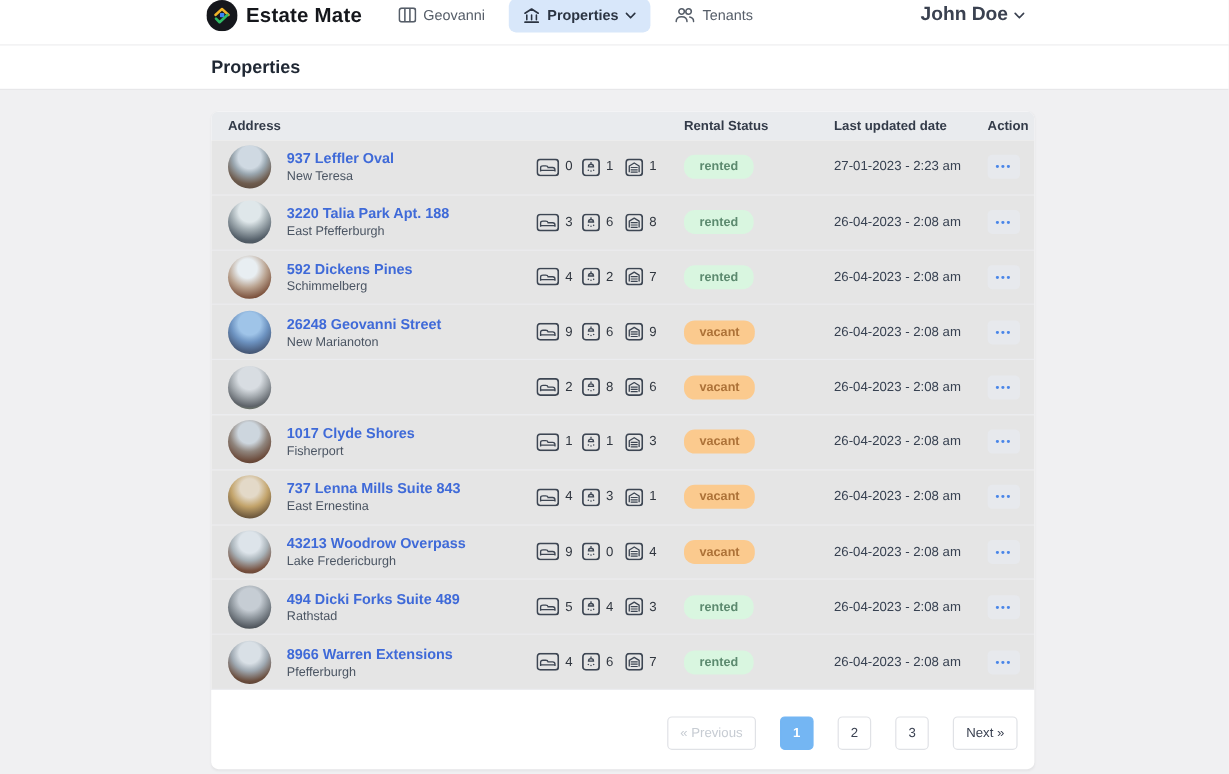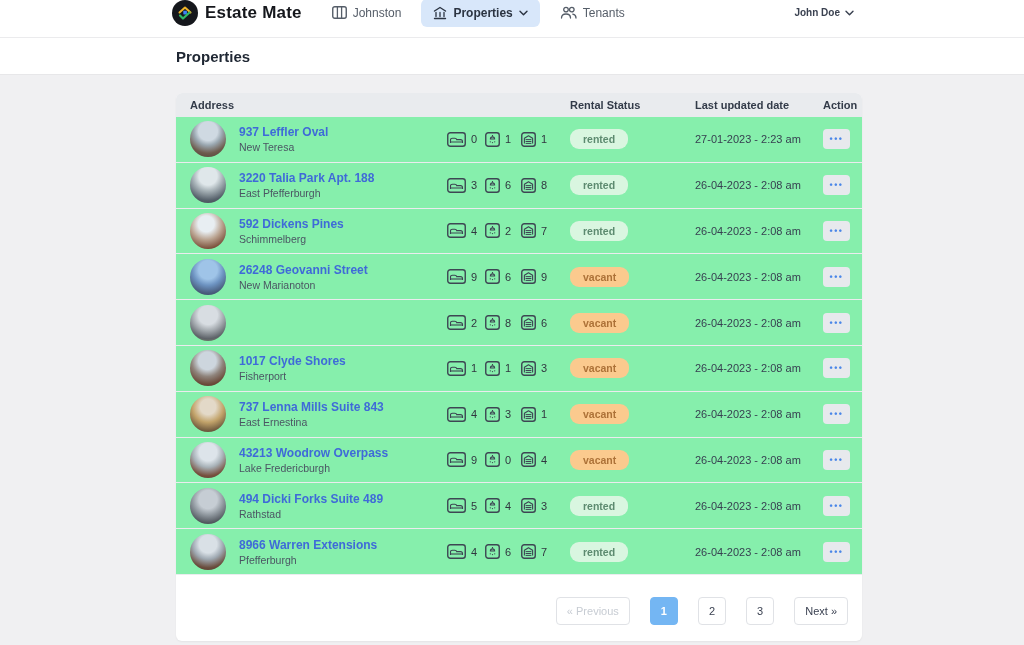--- a/index.html
+++ b/index.html
@@ -5,34 +5,34 @@
   * { margin:0; padding:0; box-sizing:border-box; }
   html,body { width:1024px; height:645px; background:#f0f0f2; font-family:"Liberation Sans", sans-serif; overflow:hidden; }
 
   
   .topnav { height:38px; background:#fff; border-bottom:1px solid #ebebed; display:flex; align-items:center; padding:0 170px 12px 172px; }
   .brand { display:flex; align-items:center; gap:7px; margin-right:18px; }
   .brand-name { font-size:17px; font-weight:bold; color:#15171c; letter-spacing:.2px; }
   .nav-item { display:flex; align-items:center; gap:6px; padding:7px 12px; border-radius:6px; font-size:12px; color:#555d68; cursor:pointer; margin-right:8px; }
   .nav-item.active { background:#d8e7fa; color:#2b3442; font-weight:bold; }
   .spacer { flex:1; }
-  .user-menu { display:flex; align-items:center; gap:5px; font-size:10px; color:#3a4150; font-weight:bold; cursor:pointer; }
+  .user-menu { display:flex; align-items:center; gap:5px; font-size:16px; color:#3a4150; font-weight:bold; cursor:pointer; }
 
   
   .title-band { height:37px; background:#fff; border-bottom:1px solid #e7e7e9; display:flex; align-items:center; padding-left:176px; }
   .page-title { font-size:15px; font-weight:bold; color:#1f2733; }
 
   
   .content { padding-top:18px; }
   .card { margin-left:176px; width:686px; background:#fff; border-radius:6px; box-shadow:0 1px 2px rgba(0,0,0,.05); overflow:hidden; }
   .thead, .trow { display:grid; grid-template-columns:257px 38px 36px 49px 125px 128px 1fr; align-items:center; padding:0 14px; }
   .thead { background:#e9ebee; height:24px; }
   .thead span { font-size:11px; font-weight:bold; color:#333b49; }
   .th-action { text-align:left; }
-  .trow { height:45.8px; border-bottom:1px solid #ebecef; background:#86efac; }
+  .trow { height:45.8px; border-bottom:1px solid #ebecef; background:#e5e5e5; }
   .addr-cell { display:flex; align-items:center; gap:13px; }
   .avatar { width:36px; height:36px; border-radius:50%; flex:none; }
   .av0{background:radial-gradient(circle at 50% 28%,#cfd9e2 0 30%,#9aa7b0 45%,#6e5c4e 70%,#4a3b30 100%);}
   .av1{background:radial-gradient(circle at 50% 25%,#dfe7ea 0 28%,#aab5ba 45%,#55606a 75%,#3a424a 100%);}
   .av2{background:radial-gradient(circle at 45% 30%,#e8eef2 0 25%,#b9a28f 50%,#7a4f3a 78%,#503528 100%);}
   .av3{background:radial-gradient(circle at 50% 30%,#9fc4e8 0 30%,#6d93c1 50%,#4a5e7e 75%,#2f3c55 100%);}
   .av4{background:radial-gradient(circle at 50% 28%,#d8dde2 0 30%,#a3a9ae 50%,#5d6268 75%,#8c9c6a 100%);}
   .av5{background:radial-gradient(circle at 48% 30%,#cdd6de 0 28%,#8f847c 50%,#6b4a3a 75%,#44302a 100%);}
   .av6{background:radial-gradient(circle at 50% 30%,#e3d9c8 0 25%,#c2a36a 50%,#6f5a3e 78%,#3f3830 100%);}
   .av7{background:radial-gradient(circle at 50% 28%,#dde4ea 0 28%,#a8b2b8 48%,#77503e 75%,#4c362c 100%);}
@@ -74,21 +74,21 @@
     <span class="brand-name">Estate Mate</span>
   </div>
 
   <div class="nav-item">
     <span class="icon">
       <svg width="15" height="13" viewBox="0 0 15 13">
           <rect x="0.75" y="0.75" width="13.5" height="11.5" rx="2" fill="none" stroke="#555d68" stroke-width="1.4"></rect>
           <path d="M5.4 1 v11 M9.6 1 v11" stroke="#555d68" stroke-width="1.3"></path>
         </svg>
     </span>
-    <span>Johnston</span>
+    <span>Geovanni</span>
   </div>
 
   <div class="nav-item active">
     <span class="icon">
       <svg width="14" height="14" viewBox="0 0 14 14">
           <path d="M1.5 5 L7 1.5 L12.5 5" fill="none" stroke="#2b3442" stroke-width="1.4" stroke-linecap="round" stroke-linejoin="round"></path>
           <path d="M3 6.5 v4 M7 6.5 v4 M11 6.5 v4" stroke="#2b3442" stroke-width="1.3" stroke-linecap="round"></path>
           <path d="M1.5 12.5 h11" stroke="#2b3442" stroke-width="1.4" stroke-linecap="round"></path>
         </svg>
     </span>

